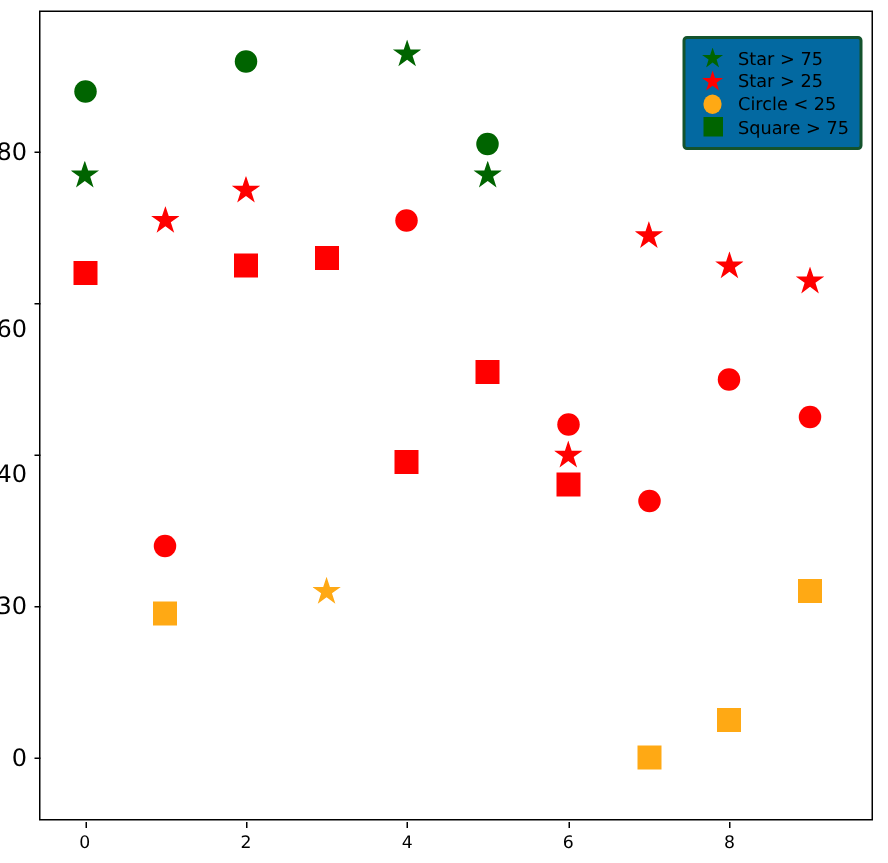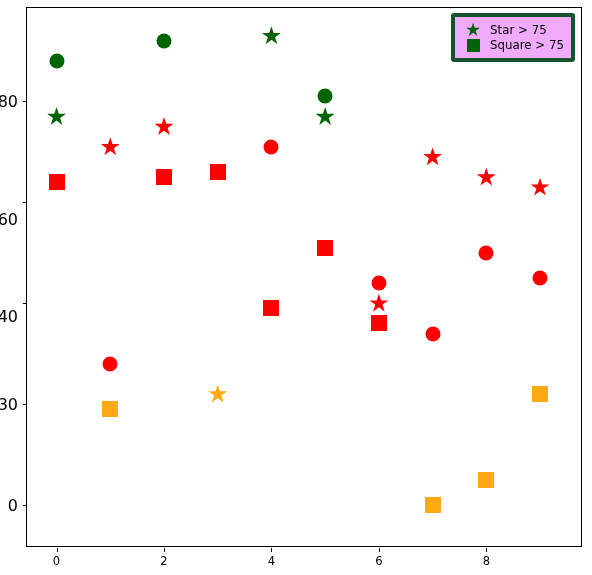--- a/index.html
+++ b/index.html
@@ -94,23 +94,23 @@
     transform: translate(-100%, -50%);
     font-size: 16px;
     color: #000000;
     white-space: nowrap;
   }
 
   
   #legend {
     position: absolute;
     right: 6px;
-    top: 5px;
-    background: #f0abfc;
-    border: 4px solid #14532d;
+    top: 16px;
+    background: #0369a1;
+    border: 2px solid #14532d;
     border-radius: 3px;
     padding: 5px 7px 5px 6px;
     box-sizing: border-box;
   }
   .legend-row {
     display: flex;
     align-items: center;
     height: 15.4px;
   }
   .legend-swatch {
@@ -202,20 +202,32 @@
 
     <div id="legend">
         <div class="legend-row">
           <div class="legend-swatch">
             <div class="marker star" style="background: rgb(0, 100, 0);"></div>
           </div>
           <div class="legend-label">Star &gt; 75</div>
         </div>
         <div class="legend-row">
           <div class="legend-swatch">
+            <div class="marker star" style="background: rgb(255, 0, 0);"></div>
+          </div>
+          <div class="legend-label">Star &gt; 25</div>
+        </div>
+        <div class="legend-row">
+          <div class="legend-swatch">
+            <div class="marker circle" style="background: rgb(255, 169, 20);"></div>
+          </div>
+          <div class="legend-label">Circle &lt; 25</div>
+        </div>
+        <div class="legend-row">
+          <div class="legend-swatch">
             <div class="marker square" style="background: rgb(0, 100, 0);"></div>
           </div>
           <div class="legend-label">Square &gt; 75</div>
         </div>
       </div>
 
   </div>
 
 </div>
 

